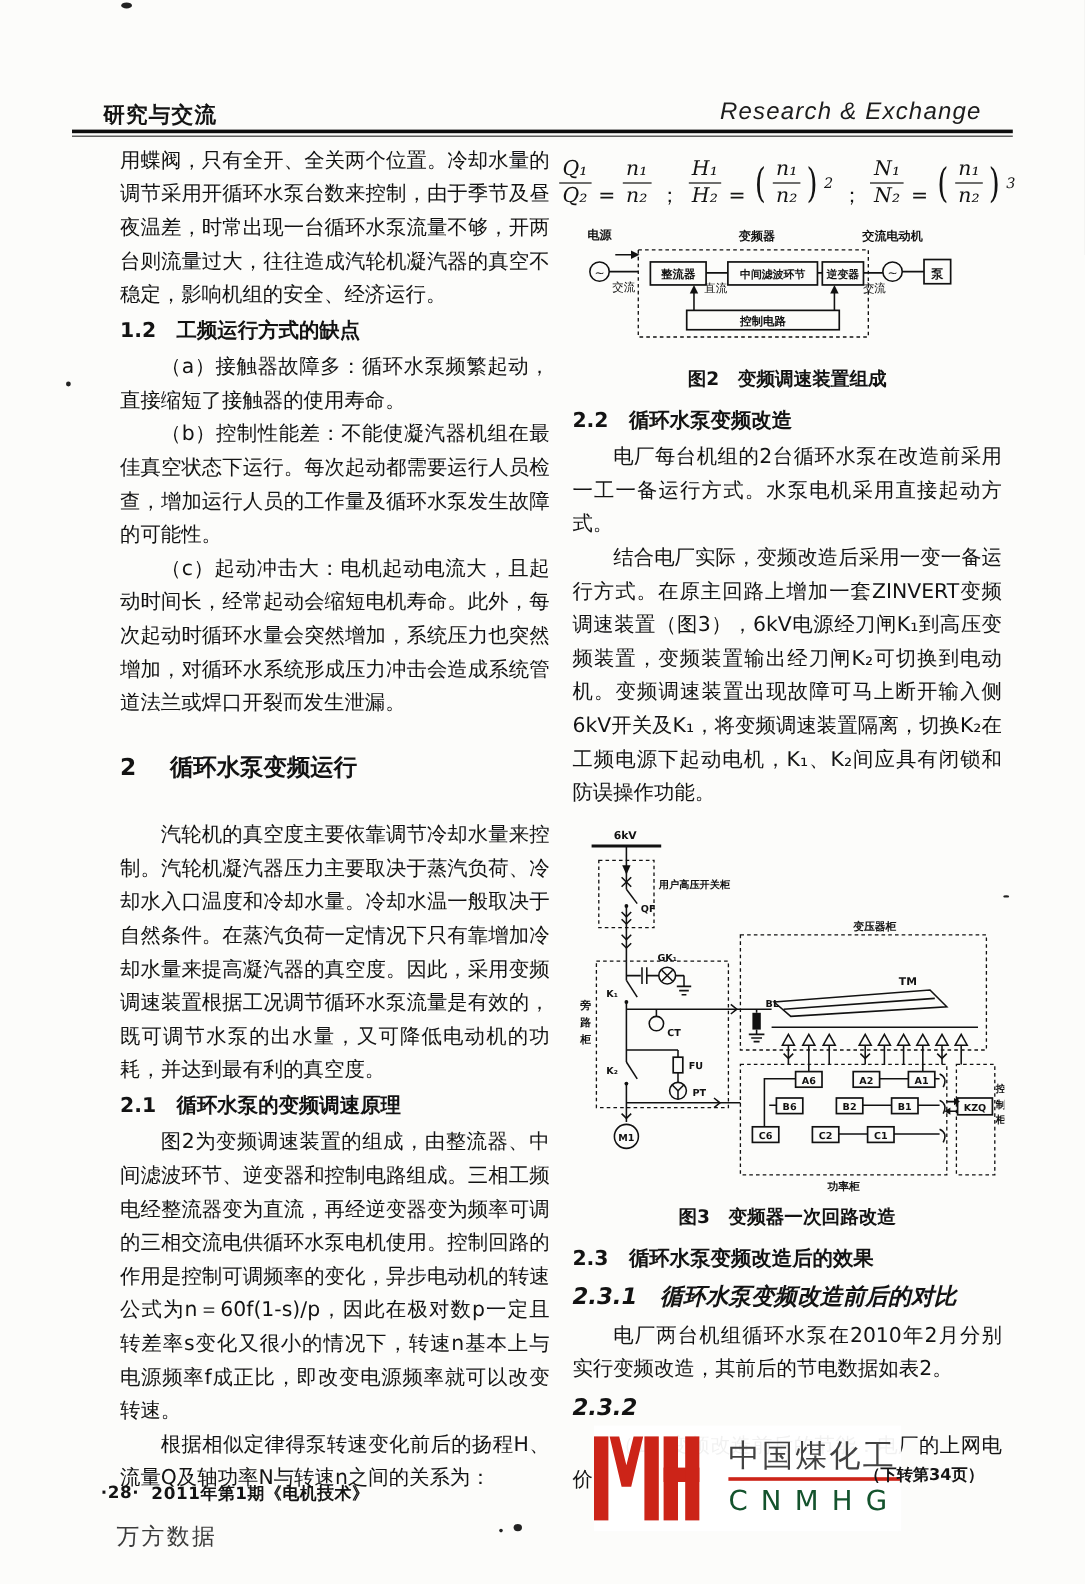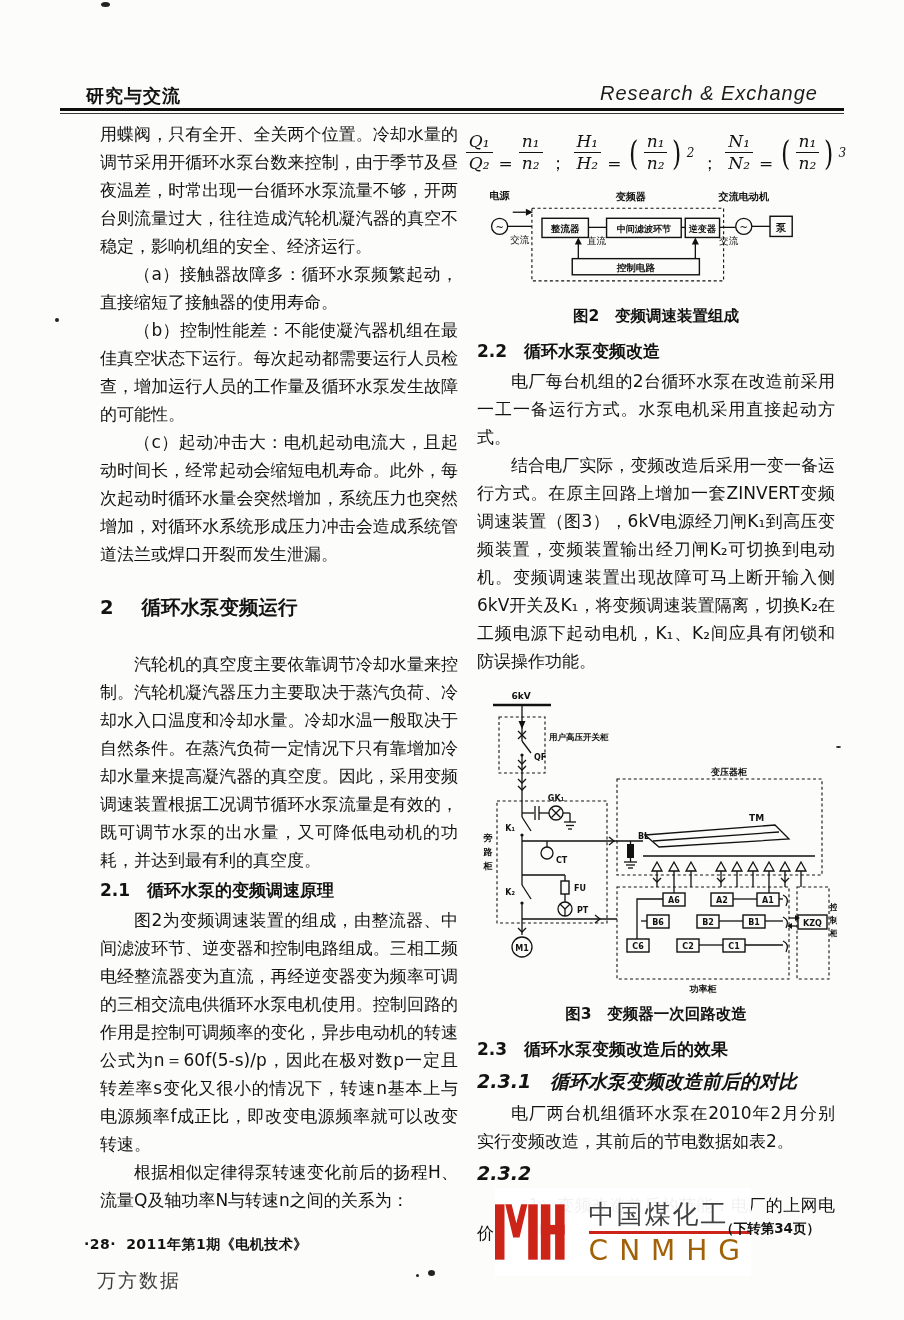--- a/index.html
+++ b/index.html
@@ -42,49 +42,50 @@
   .wire2{stroke:#111;stroke-width:2.4;fill:none;}
   .dashbox{stroke:#111;stroke-width:1.1;fill:none;stroke-dasharray:3 2.6;}
   .solidbox{stroke:#111;stroke-width:1.4;fill:#fcfcfa;}
   .blk{fill:#111;}
   
   .watermark{position:absolute;left:495px;top:1188px;width:256px;height:88px;
              background:rgba(255,255,255,0.94);display:flex;align-items:center;gap:24px;}
   .wm-text{display:flex;flex-direction:column;}
   .wm-title{font-size:26px;color:#424242;letter-spacing:2px;line-height:30px;
             border-bottom:3px solid #cc2418;padding-bottom:2px;}
-  .wm-sub{font-size:28px;color:#a16207;letter-spacing:11px;line-height:30px;margin-top:2px;}
+  .wm-sub{font-size:23px;color:#14532d;letter-spacing:11px;line-height:30px;margin-top:2px;}
   
   .footer{position:absolute;left:84px;top:1236px;font-size:14px;font-weight:bold;display:flex;gap:10px;letter-spacing:.5px;}
   .wanfang{position:absolute;left:97px;top:1268px;font-size:19px;color:#3c3c3c;letter-spacing:2px;}
   .continued{position:absolute;left:640px;top:1220px;width:180px;text-align:right;font-size:13.5px;font-weight:bold;}
   .speck{position:absolute;background:#222;border-radius:50%;}
 </style>
 </head>
 <body>
 
 <div class="page">
 
   <div class="hdr-left">研究与交流</div>
   <div class="hdr-right">Research &amp; Exchange</div>
   <div class="hdr-rule"></div>
   <div class="hdr-rule2"></div>
 
   <div class="col col-left">
     <p class="para noindent">用蝶阀，只有全开、全关两个位置。冷却水量的调节采用开循环水泵台数来控制，由于季节及昼夜温差，时常出现一台循环水泵流量不够，开两台则流量过大，往往造成汽轮机凝汽器的真空不稳定，影响机组的安全、经济运行。</p>
+    <p class="h-sub">1.2　工频运行方式的缺点</p>
     <p class="para">（a）接触器故障多：循环水泵频繁起动，直接缩短了接触器的使用寿命。</p>
     <p class="para">（b）控制性能差：不能使凝汽器机组在最佳真空状态下运行。每次起动都需要运行人员检查，增加运行人员的工作量及循环水泵发生故障的可能性。</p>
     <p class="para">（c）起动冲击大：电机起动电流大，且起动时间长，经常起动会缩短电机寿命。此外，每次起动时循环水量会突然增加，系统压力也突然增加，对循环水系统形成压力冲击会造成系统管道法兰或焊口开裂而发生泄漏。</p>
     <div class="h-big">
       <span>2</span>
       <span>循环水泵变频运行</span>
     </div>
     <p class="para">汽轮机的真空度主要依靠调节冷却水量来控制。汽轮机凝汽器压力主要取决于蒸汽负荷、冷却水入口温度和冷却水量。冷却水温一般取决于自然条件。在蒸汽负荷一定情况下只有靠增加冷却水量来提高凝汽器的真空度。因此，采用变频调速装置根据工况调节循环水泵流量是有效的，既可调节水泵的出水量，又可降低电动机的功耗，并达到最有利的真空度。</p>
     <p class="h-sub">2.1　循环水泵的变频调速原理</p>
-    <p class="para">图2为变频调速装置的组成，由整流器、中间滤波环节、逆变器和控制电路组成。三相工频电经整流器变为直流，再经逆变器变为频率可调的三相交流电供循环水泵电机使用。控制回路的作用是控制可调频率的变化，异步电动机的转速公式为n＝60f(5-s)/p，因此在极对数p一定且转差率s变化又很小的情况下，转速n基本上与电源频率f成正比，即改变电源频率就可以改变转速。</p>
+    <p class="para">图2为变频调速装置的组成，由整流器、中间滤波环节、逆变器和控制电路组成。三相工频电经整流器变为直流，再经逆变器变为频率可调的三相交流电供循环水泵电机使用。控制回路的作用是控制可调频率的变化，异步电动机的转速公式为n＝60f(1-s)/p，因此在极对数p一定且转差率s变化又很小的情况下，转速n基本上与电源频率f成正比，即改变电源频率就可以改变转速。</p>
     <p class="para">根据相似定律得泵转速变化前后的扬程H、流量Q及轴功率N与转速n之间的关系为：</p>
   </div>
 
   <div class="col col-right">
 
     <div class="formula">
       <span class="frac">
         <span class="num">Q₁</span>
         <span class="den">Q₂</span>
       </span>

